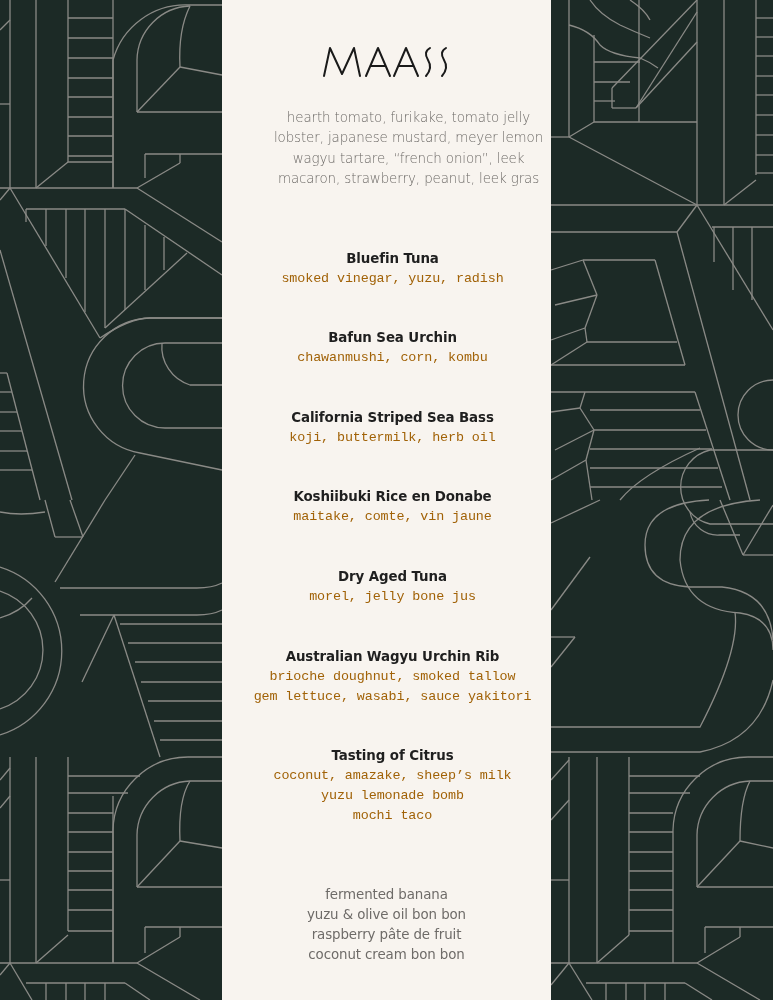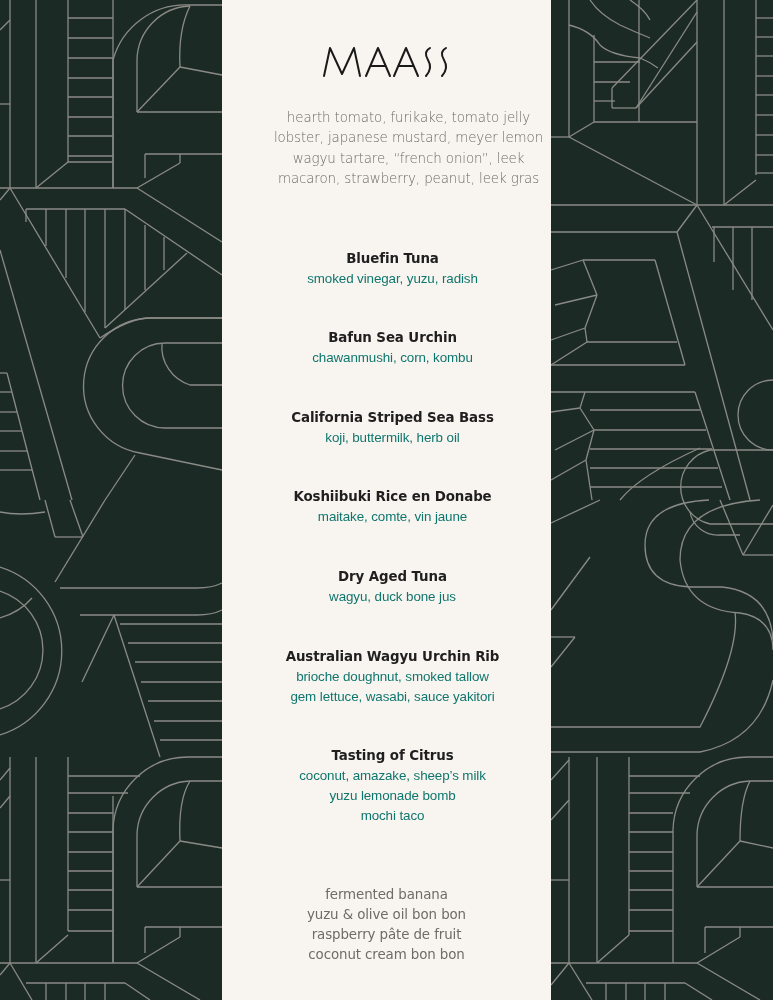--- a/index.html
+++ b/index.html
@@ -55,24 +55,24 @@
       font-family: "DejaVu Sans", sans-serif;
       font-weight: bold;
       font-size: 13.4px;
       line-height: 20px;
       color: #1f1f1f;
       letter-spacing: -0.1px;
       white-space: nowrap;
     }
     .course-desc {
       display: block;
-      font-family: Liberation Sans, sans-serif;
+      font-family: Liberation Mono, monospace;
       font-size: 13.4px;
       line-height: 20px;
-      color: #0f766e;
+      color: #a16207;
       letter-spacing: -0.1px;
       white-space: nowrap;
     }
     .mignardises {
       position: absolute; left: 0; right: 0; top: 885px;
       font-family: "DejaVu Sans", sans-serif;
       font-size: 13.4px;
       line-height: 20px;
       color: #6e6b68;
       letter-spacing: -0.1px;
@@ -367,21 +367,21 @@
       <span class="course-desc">koji, buttermilk, herb oil</span>
     </div>
 
     <div class="course" style="top:487px;">
       <span class="course-title">Koshiibuki Rice en Donabe</span>
       <span class="course-desc">maitake, comte, vin jaune</span>
     </div>
 
     <div class="course" style="top:567px;">
       <span class="course-title">Dry Aged Tuna</span>
-      <span class="course-desc">wagyu, duck bone jus</span>
+      <span class="course-desc">morel, jelly bone jus</span>
     </div>
 
     <div class="course" style="top:647px;">
       <span class="course-title">Australian Wagyu Urchin Rib</span>
       <span class="course-desc">brioche doughnut, smoked tallow</span>
       <span class="course-desc">gem lettuce, wasabi, sauce yakitori</span>
     </div>
 
     <div class="course" style="top:746px;">
       <span class="course-title">Tasting of Citrus</span>

